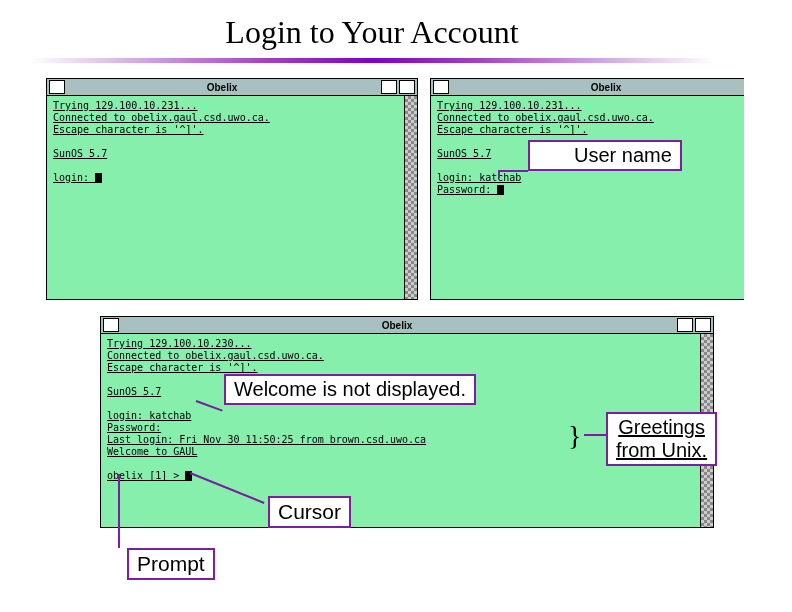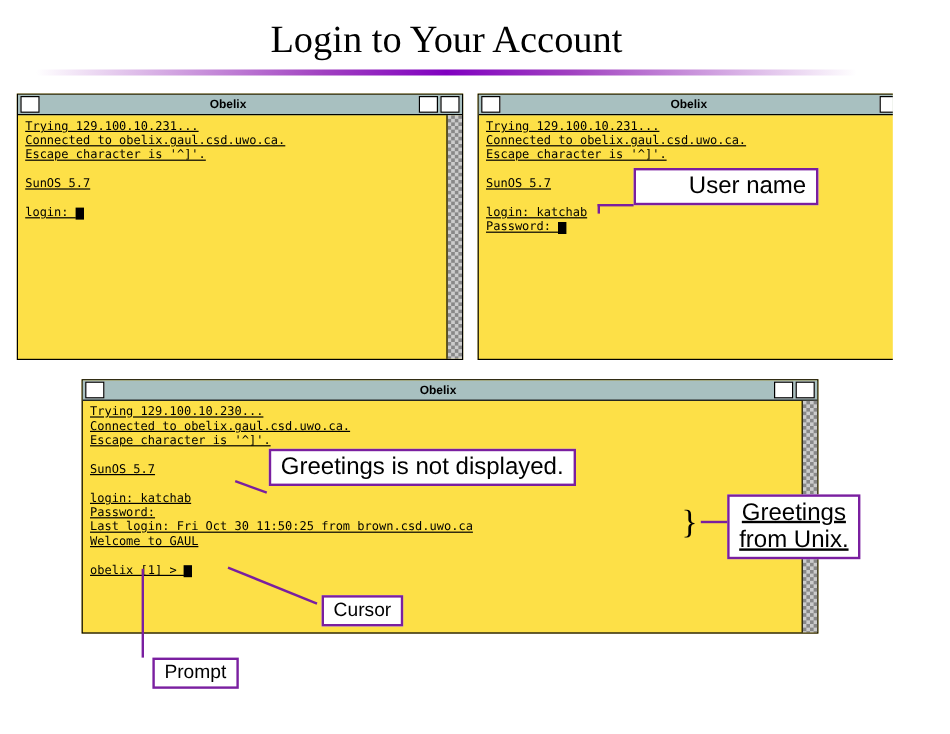--- a/index.html
+++ b/index.html
@@ -2,34 +2,34 @@
 <html><head>
 <meta charset="utf-8">
 <style>
   html,body{margin:0;padding:0;width:792px;height:612px;background:#fff;font-family:"Times New Roman",serif;}
   .slide{position:relative;width:744px;height:612px;overflow:hidden;}
   .title{position:absolute;left:0;right:0;top:14px;text-align:center;font-size:32px;color:#000;}
   .rule{position:absolute;left:30px;right:30px;top:58px;height:5px;
     background:linear-gradient(to right,#fff 0%, #a040c0 35%, #8000c0 50%, #a040c0 65%, #fff 100%);
     border-radius:3px;}
   
-  .term{position:absolute;background:#fde047;border:1px solid #000;}
+  .term{position:absolute;background:#86efac;border:1px solid #000;margin-left:32px;}
   .term .tbar{height:16px;background:#a8c0c0;border-bottom:1px solid #000;display:flex;align-items:center;}
   .term .tbar .sys{width:14px;height:12px;margin-left:2px;border:1px solid #000;background:#fff;}
   .term .tbar .ttl{flex:1;text-align:center;font:700 10px sans-serif;color:#000;}
   .term .tbar .btns{display:flex;margin-right:2px;}
   .term .tbar .btn{width:14px;height:12px;margin-left:2px;border:1px solid #000;background:#fff;}
   .term .body{padding:4px 6px;font:10px/12px "Lucida Console",monospace;color:#000;white-space:pre;text-decoration:underline;}
   .cursor{display:inline-block;width:7px;height:10px;background:#000;vertical-align:text-bottom;}
   .sbar{position:absolute;top:17px;right:0;bottom:0;width:12px;
     background:repeating-conic-gradient(#888 0 25%,#ccc 0 50%) 0 0/6px 6px;
     border-left:1px solid #000;}
   
   .callout{position:absolute;border:2px solid #7a1fa0;background:#fff;padding:2px 8px;font:20px Arial,sans-serif;color:#000;white-space:nowrap;}
-  .callout.small{font-size:16px;}
+  .callout.small{font-size:21px;}
   
   .line{position:absolute;background:#7a1fa0;}
   .lineV{width:2px;}
   .lineH{height:2px;}
   
   .brace{position:absolute;font:28px serif;color:#000;}
 </style>
 </head>
 <body>
 <div class="slide">
@@ -86,32 +86,32 @@
     </div>
   </div>
   <div class="body"><span>Trying 129.100.10.230...</span>
 <span>Connected to obelix.gaul.csd.uwo.ca.</span>
 <span>Escape character is '^]'.</span>
 <span></span>
 <span>SunOS 5.7</span>
 <span></span>
 <span>login: katchab</span>
 <span>Password:</span>
-<span>Last login: Fri Oct 30 11:50:25 from brown.csd.uwo.ca</span>
+<span>Last login: Fri Nov 30 11:50:25 from brown.csd.uwo.ca</span>
 <span>Welcome to GAUL</span>
 <span></span>
 <span>obelix [1] &gt; </span><span class="cursor"></span></div>
   <div class="sbar"></div>
 </div>
 
 <div class="callout" style="left:528px;top:140px;padding-left:44px;">User name</div>
 <div class="line lineH" style="left:498px;top:170px;width:30px;"></div>
 <div class="line lineV" style="left:498px;top:170px;height:8px;"></div>
 
-<div class="callout" style="left:224px;top:374px;">Greetings is not displayed.</div>
+<div class="callout" style="left:224px;top:374px;">Welcome is not displayed.</div>
 <div class="line" style="left:196px;top:400px;width:28px;height:2px;transform-origin:left center;transform:rotate(20deg);"></div>
 
 <div class="callout" style="left:606px;top:412px;text-align:center;text-decoration:underline;">
   <span>Greetings</span><br>
   <span>from Unix.</span>
 </div>
 <span class="brace" style="left:568px;top:420px;">}</span>
 <div class="line lineH" style="left:584px;top:434px;width:22px;"></div>
 
 <div class="callout small" style="left:268px;top:496px;">Cursor</div>

